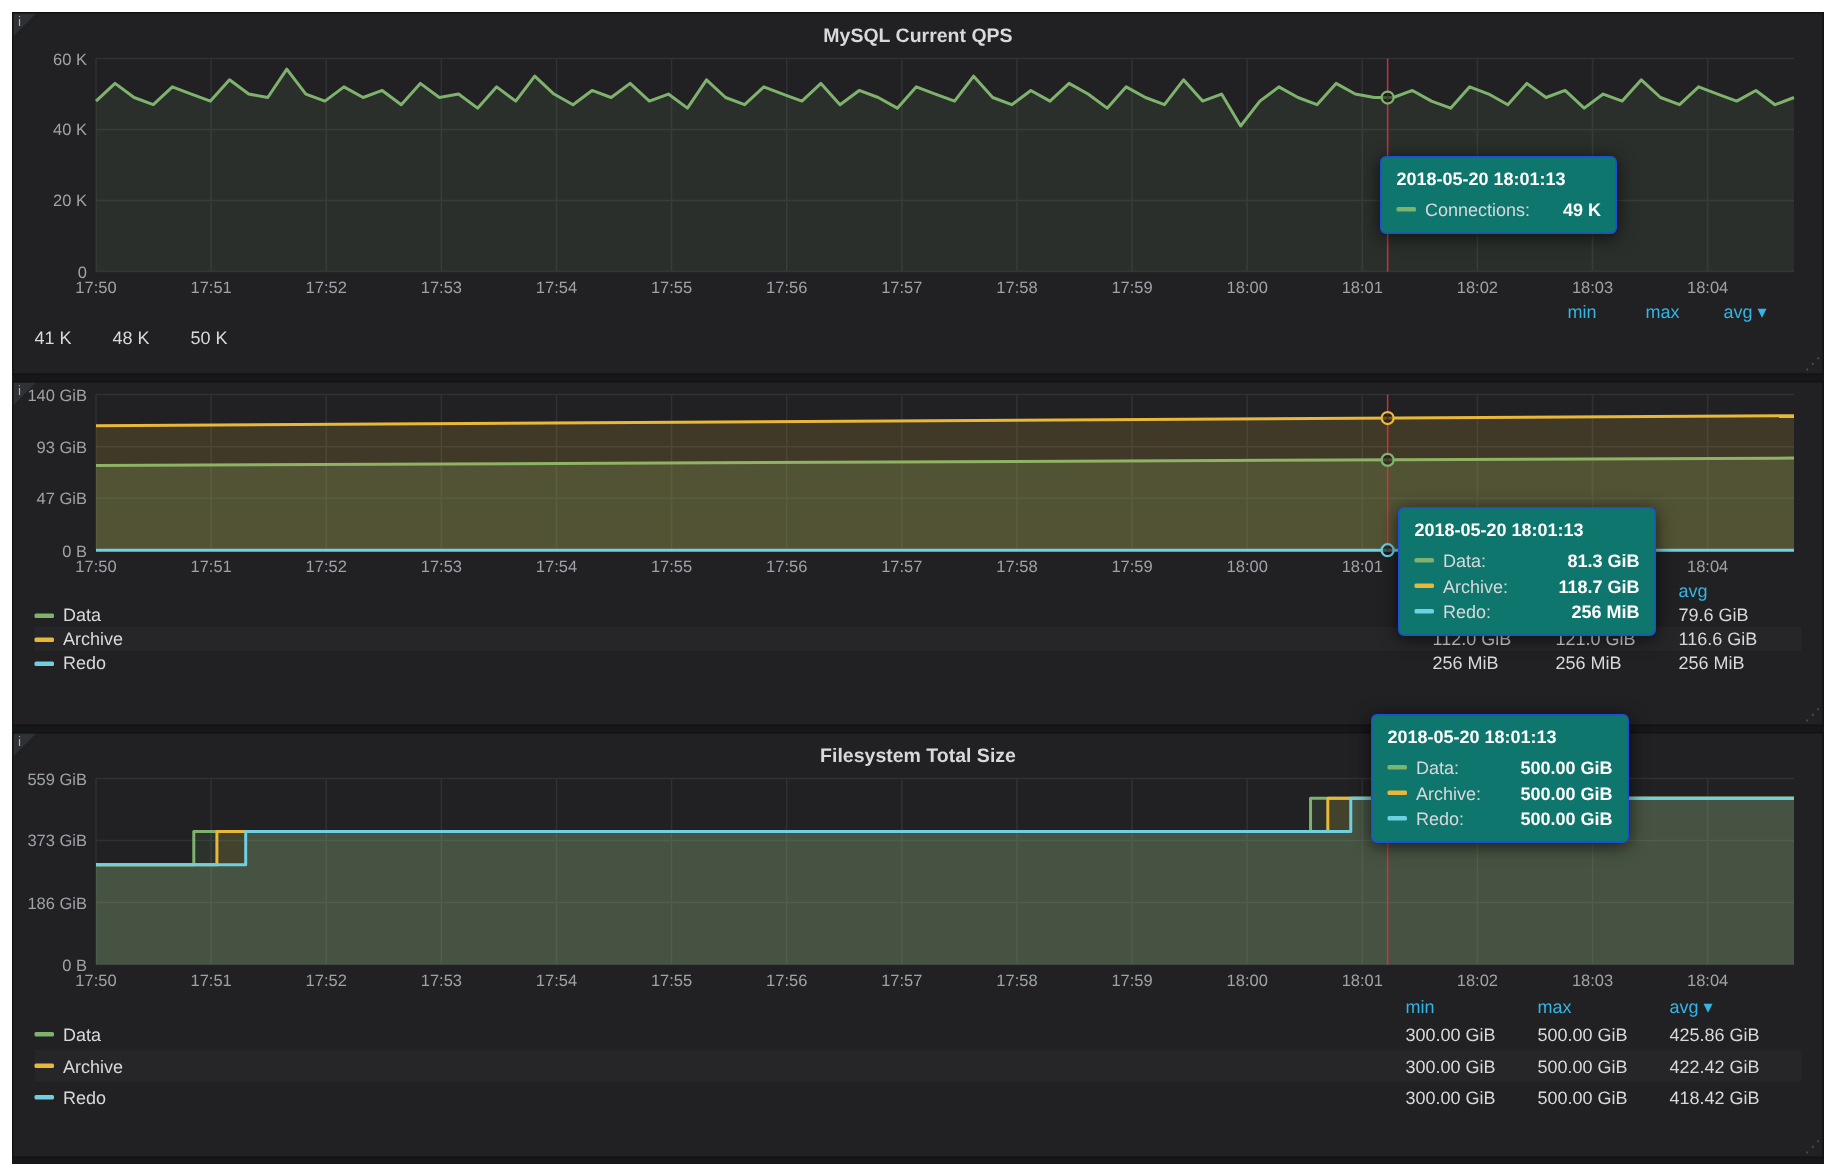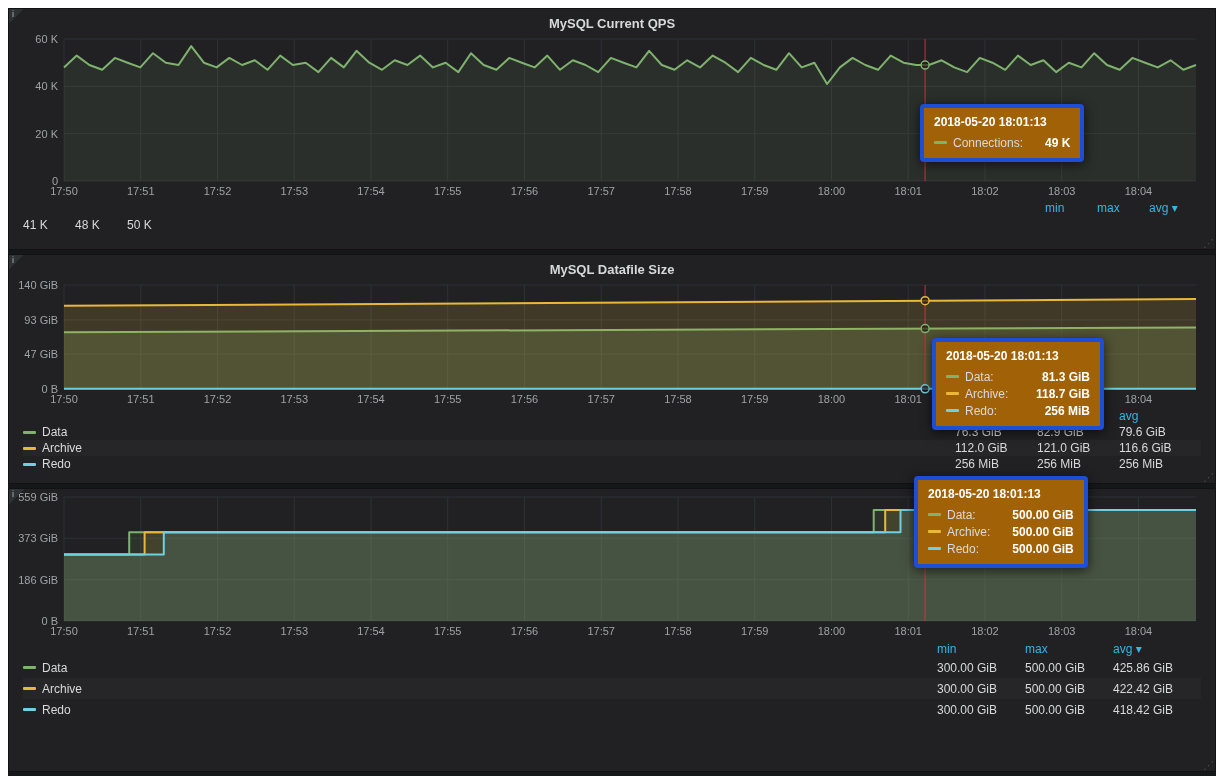--- a/index.html
+++ b/index.html
@@ -36,21 +36,21 @@
   .lname { display:flex; align-items:center; gap:6px; flex:1; cursor:pointer; }
   .dash { display:inline-block; width:13px; height:3px; border-radius:1px; }
   .stat { }
   #legend-0 .lhead { height:16px; } #legend-0 .ldata { height:18px; }
   #legend-0 .stat { width:52px; }
   #legend-1 .lrow { height:16px; } #legend-1 .stat { width:82px; }
   #legend-2 .lhead { height:17px; } #legend-2 .ldata { height:21px; }
   #legend-2 .stat { width:88px; }
   #legend-1 .ldata:nth-child(odd), #legend-2 .ldata:nth-child(odd) { background:rgba(255,255,255,0.025); }
   .tooltip {
-    position:absolute; z-index:10; background:#a16207; border:4px solid #1d4ed8;
+    position:absolute; z-index:10; background:#0f766e; border:1px solid #1d4ed8;
     border-radius:4px; padding:7px 10px; font-size:12px; color:#d8d9da;
     box-shadow:0 2px 12px rgba(0,0,0,0.65);
   }
   #tooltip-0 { left:912px; top:96px;  min-width:158px; }
   #tooltip-1 { left:924px; top:330px; min-width:172px; }
   #tooltip-2 { left:906px; top:468px; min-width:172px; }
   .tt-time { font-weight:bold; color:#ffffff; margin-bottom:5px; }
   .tt-row { display:flex; align-items:center; gap:6px; height:17px; }
   .tt-val { margin-left:auto; padding-left:16px; font-weight:bold; color:#ffffff; }
 </style>
@@ -121,23 +121,20 @@
           <span class="stat">41 K</span>
           <span class="stat">48 K</span>
           <span class="stat">50 K</span>
         </div>
       </div>
     <div class="resize-handle">⋰</div>
   </section>
 
   <section class="panel" id="panel-1">
     <div class="info-corner">i</div>
-    <div class="panel-header">
-      <span class="panel-title">MySQL Datafile Size</span>
-    </div>
     <svg id="svg-1" width="1188" height="130">
         <g>
           <line x1="46" x2="46" y1="8" y2="112" stroke="#2e3136" stroke-width="1"></line>
           <line x1="122.7457627118644" x2="122.7457627118644" y1="8" y2="112" stroke="#2e3136" stroke-width="1"></line>
           <line x1="199.4915254237288" x2="199.4915254237288" y1="8" y2="112" stroke="#2e3136" stroke-width="1"></line>
           <line x1="276.23728813559325" x2="276.23728813559325" y1="8" y2="112" stroke="#2e3136" stroke-width="1"></line>
           <line x1="352.9830508474576" x2="352.9830508474576" y1="8" y2="112" stroke="#2e3136" stroke-width="1"></line>
           <line x1="429.728813559322" x2="429.728813559322" y1="8" y2="112" stroke="#2e3136" stroke-width="1"></line>
           <line x1="506.4745762711865" x2="506.4745762711865" y1="8" y2="112" stroke="#2e3136" stroke-width="1"></line>
           <line x1="583.2203389830509" x2="583.2203389830509" y1="8" y2="112" stroke="#2e3136" stroke-width="1"></line>
@@ -216,20 +213,23 @@
           <span class="stat">256 MiB</span>
           <span class="stat">256 MiB</span>
           <span class="stat">256 MiB</span>
         </div>
       </div>
     <div class="resize-handle">⋰</div>
   </section>
 
   <section class="panel" id="panel-2">
     <div class="info-corner">i</div>
+    <div class="panel-header">
+      <span class="panel-title">Filesystem Total Size</span>
+    </div>
     <svg id="svg-2" width="1188" height="150">
         <g>
           <line x1="46" x2="46" y1="8" y2="132" stroke="#2e3136" stroke-width="1"></line>
           <line x1="122.7457627118644" x2="122.7457627118644" y1="8" y2="132" stroke="#2e3136" stroke-width="1"></line>
           <line x1="199.4915254237288" x2="199.4915254237288" y1="8" y2="132" stroke="#2e3136" stroke-width="1"></line>
           <line x1="276.23728813559325" x2="276.23728813559325" y1="8" y2="132" stroke="#2e3136" stroke-width="1"></line>
           <line x1="352.9830508474576" x2="352.9830508474576" y1="8" y2="132" stroke="#2e3136" stroke-width="1"></line>
           <line x1="429.728813559322" x2="429.728813559322" y1="8" y2="132" stroke="#2e3136" stroke-width="1"></line>
           <line x1="506.4745762711865" x2="506.4745762711865" y1="8" y2="132" stroke="#2e3136" stroke-width="1"></line>
           <line x1="583.2203389830509" x2="583.2203389830509" y1="8" y2="132" stroke="#2e3136" stroke-width="1"></line>

